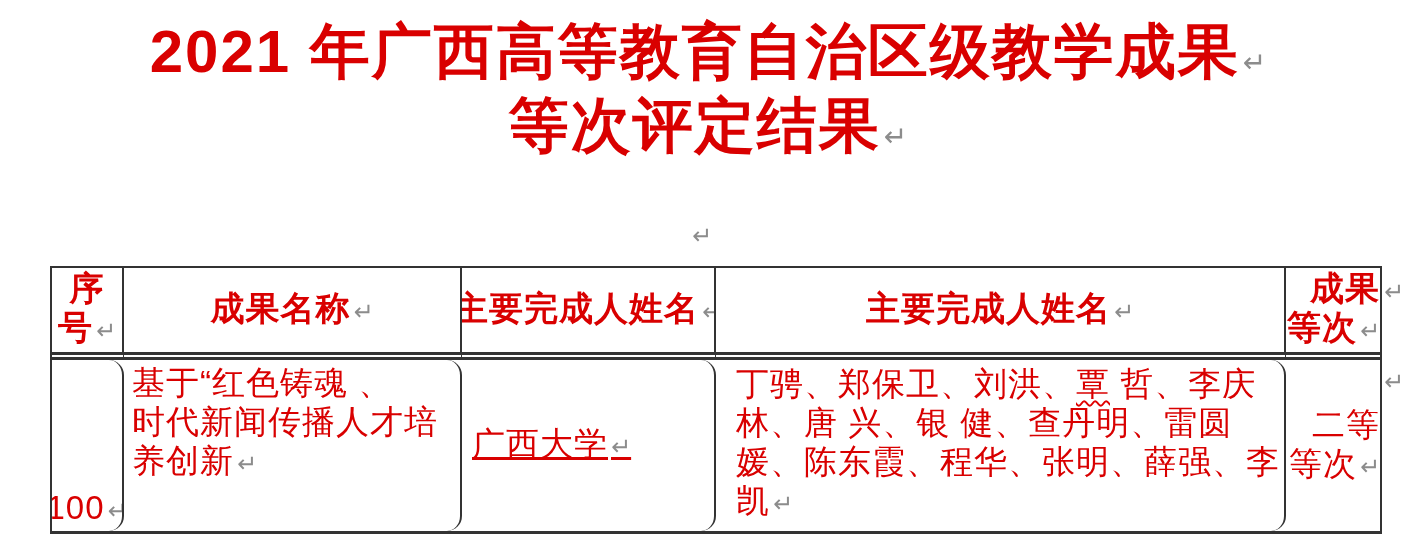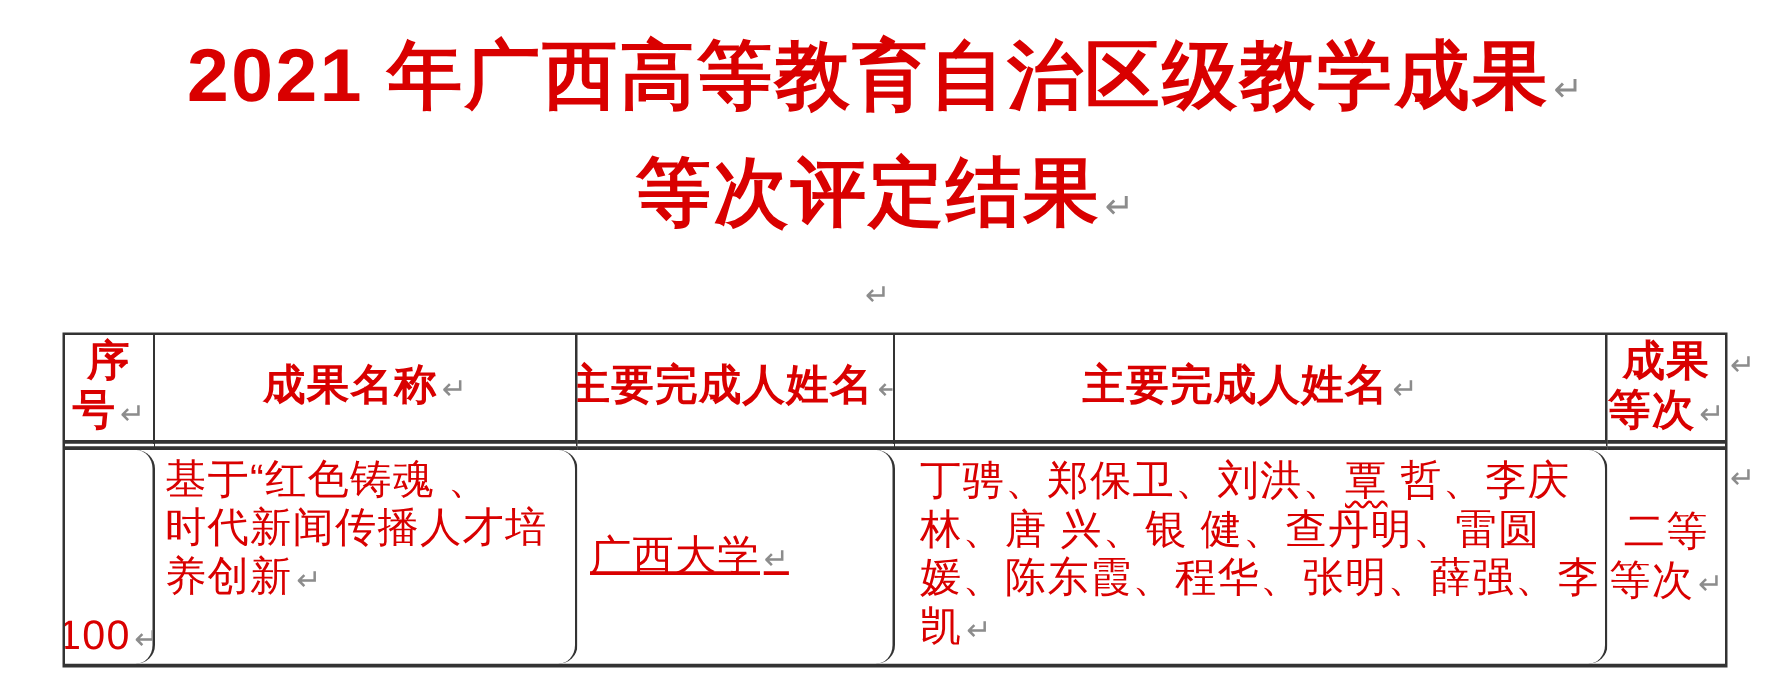--- a/index.html
+++ b/index.html
@@ -18,21 +18,21 @@
   
   .doc-title {
     position: absolute;
     left: 0;
     top: 20px;
     width: 100%;
     text-align: center;
     color: #d90000;
     font-weight: bold;
     font-size: 60px;
-    line-height: 82px;
+    line-height: 63px;
     letter-spacing: 2px;
     white-space: pre;
   }
 
   
   .tline { white-space: pre; }
 
   
   .pmark {
     color: #8c8c8c;
@@ -73,21 +73,21 @@
     border: 2px solid #333333;
     border-bottom-width: 3px;
     background: #ffffff;
     color: #d90000;
   }
   .cell {
     border-right: 2px solid #333333;
     box-sizing: border-box;
     overflow: hidden;
   }
-  .cell.last { border-right: none; }
+  .cell.last { border-right: none; align-items: flex-end; }
 
   .hcell {
     border-bottom: 8px double #333333;
     font-weight: bold;
     font-size: 34px;
     line-height: 39px;
     letter-spacing: 1px;
     display: flex;
     flex-direction: column;
     justify-content: center;

